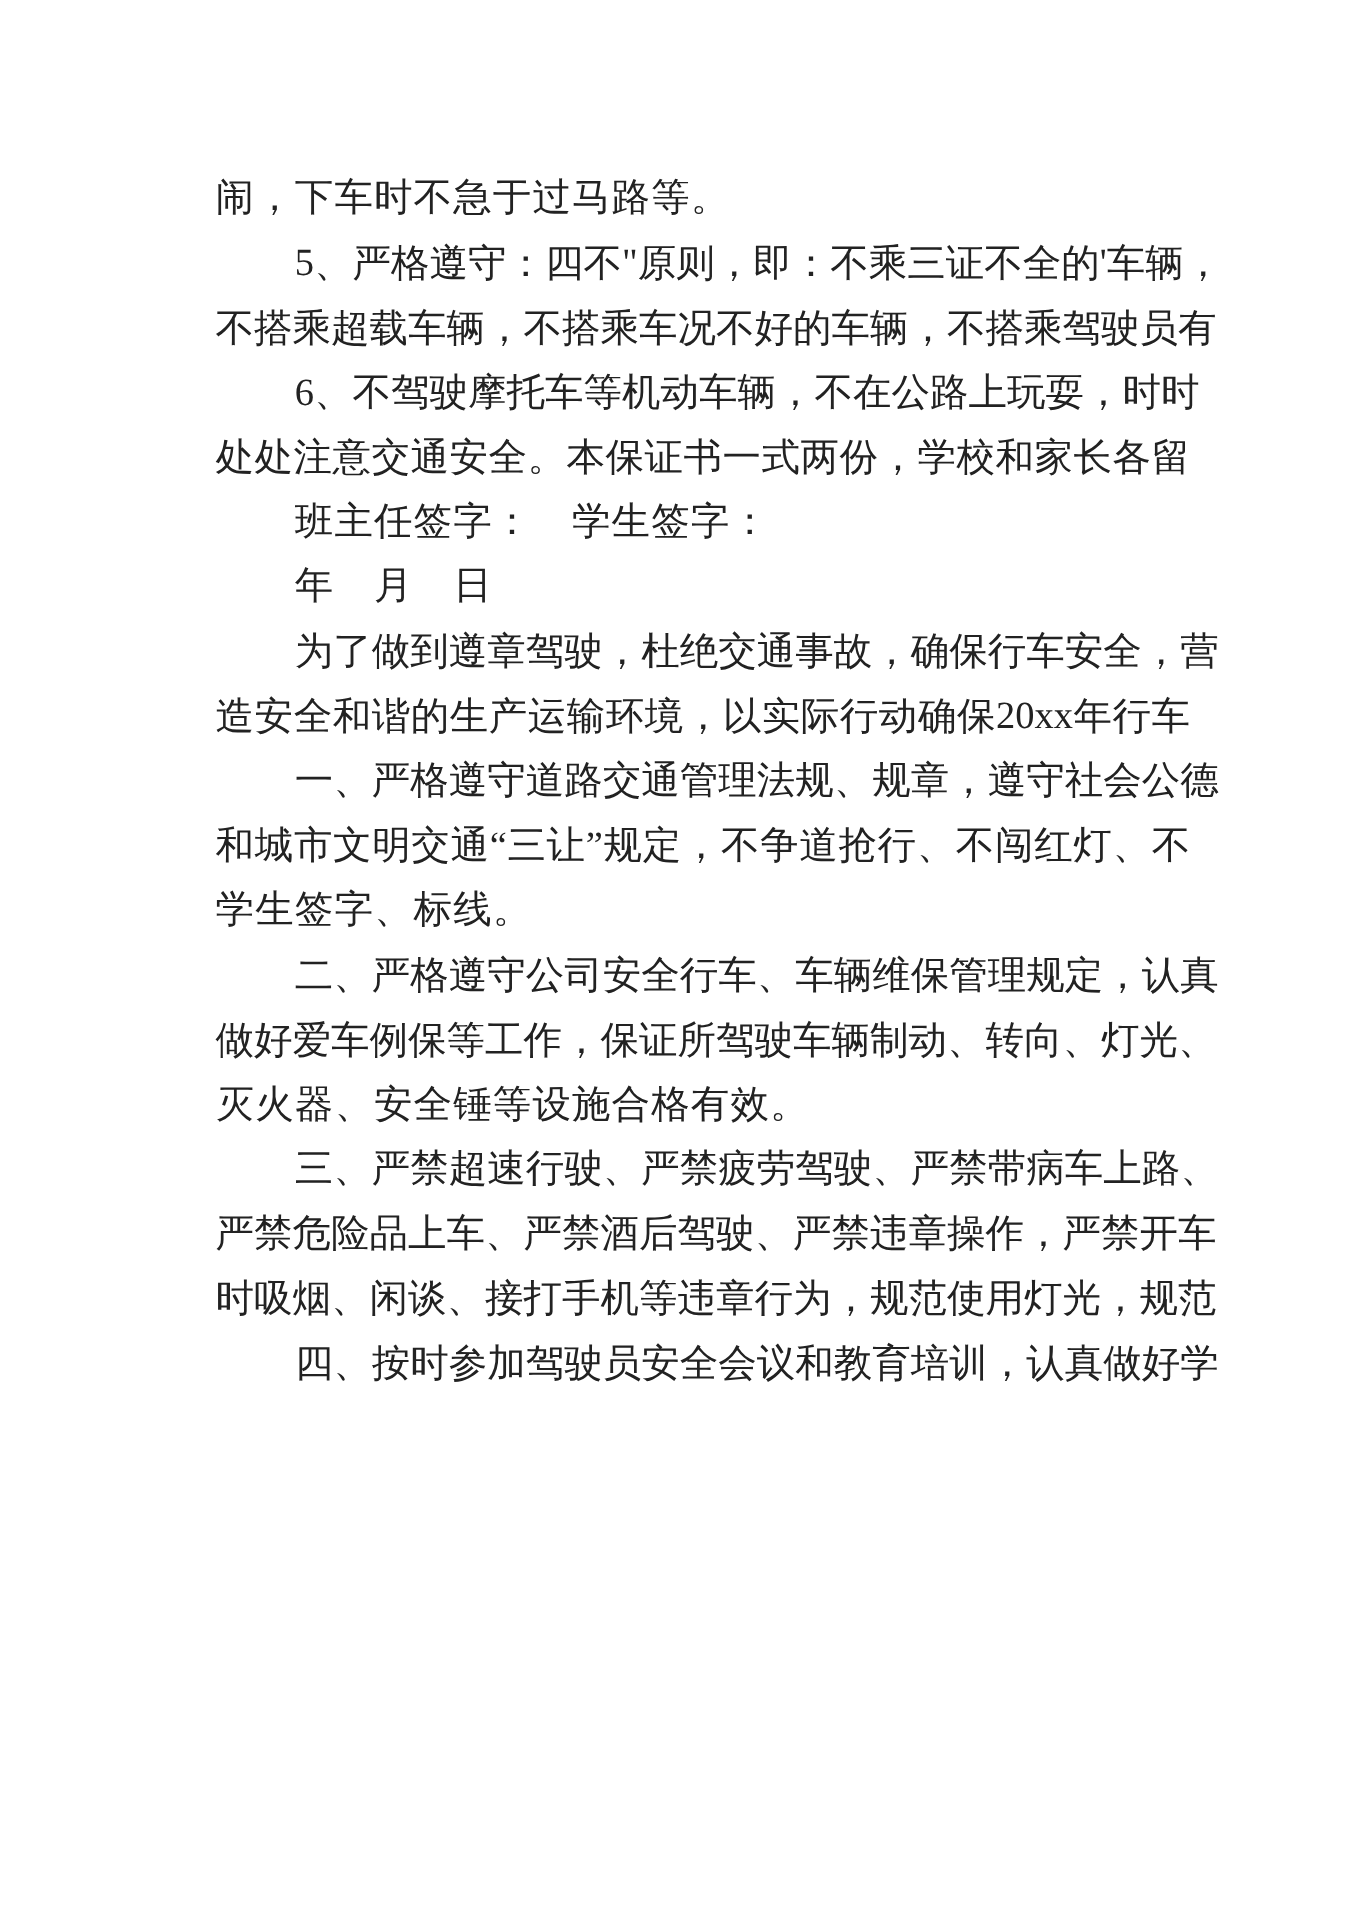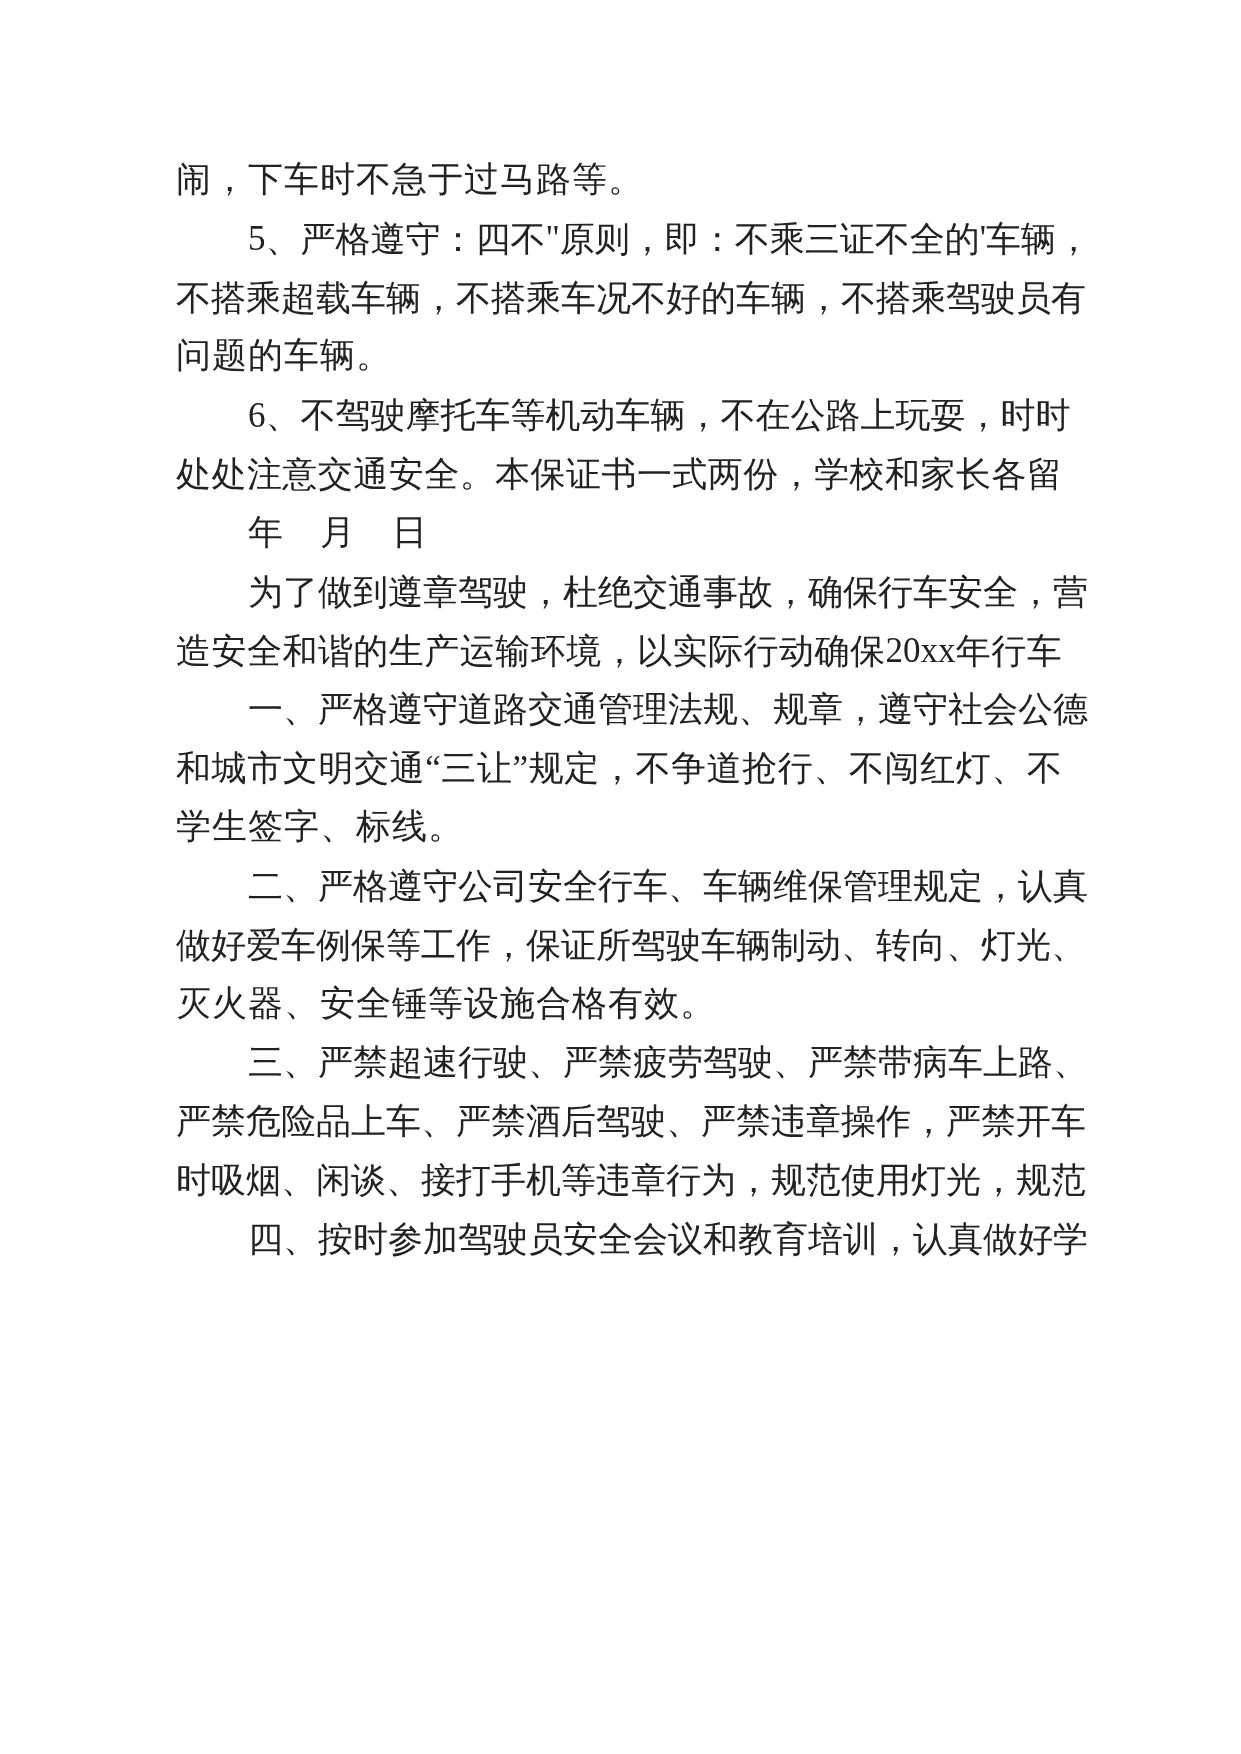--- a/index.html
+++ b/index.html
@@ -11,21 +11,21 @@
     position: relative;
     width: 1241px;
     height: 1754px;
     background: #ffffff;
     overflow: hidden;
     font-family: "Liberation Serif", "DejaVu Serif", serif;
     color: #222222;
   }
   .content {
     position: absolute;
-    left: 176px;
+    left: 196px;
     top: 151px;
     width: 886px;
   }
   .line {
     height: 58.83px;
     font-size: 35px;
     color: #222222;
   }
   .line.plain {
     line-height: 58.83px;
@@ -101,21 +101,20 @@
         <span>辆</span>
         <span>，</span>
         <span>不</span>
         <span>搭</span>
         <span>乘</span>
         <span>驾</span>
         <span>驶</span>
         <span>员</span>
         <span>有</span>
       </div>
-      <div class="line plain">问题的车辆。</div>
       <div class="line fill indent">
         <span>6</span>
         <span>、</span>
         <span>不</span>
         <span>驾</span>
         <span>驶</span>
         <span>摩</span>
         <span>托</span>
         <span>车</span>
         <span>等</span>
@@ -155,20 +154,21 @@
         <span>份</span>
         <span>，</span>
         <span>学</span>
         <span>校</span>
         <span>和</span>
         <span>家</span>
         <span>长</span>
         <span>各</span>
         <span>留</span>
       </div>
+      <div class="line plain indent">班主任签字：　学生签字：</div>
       <div class="line plain indent">年　月　日</div>
       <div class="line fill indent">
         <span>为</span>
         <span>了</span>
         <span>做</span>
         <span>到</span>
         <span>遵</span>
         <span>章</span>
         <span>驾</span>
         <span>驶</span>

